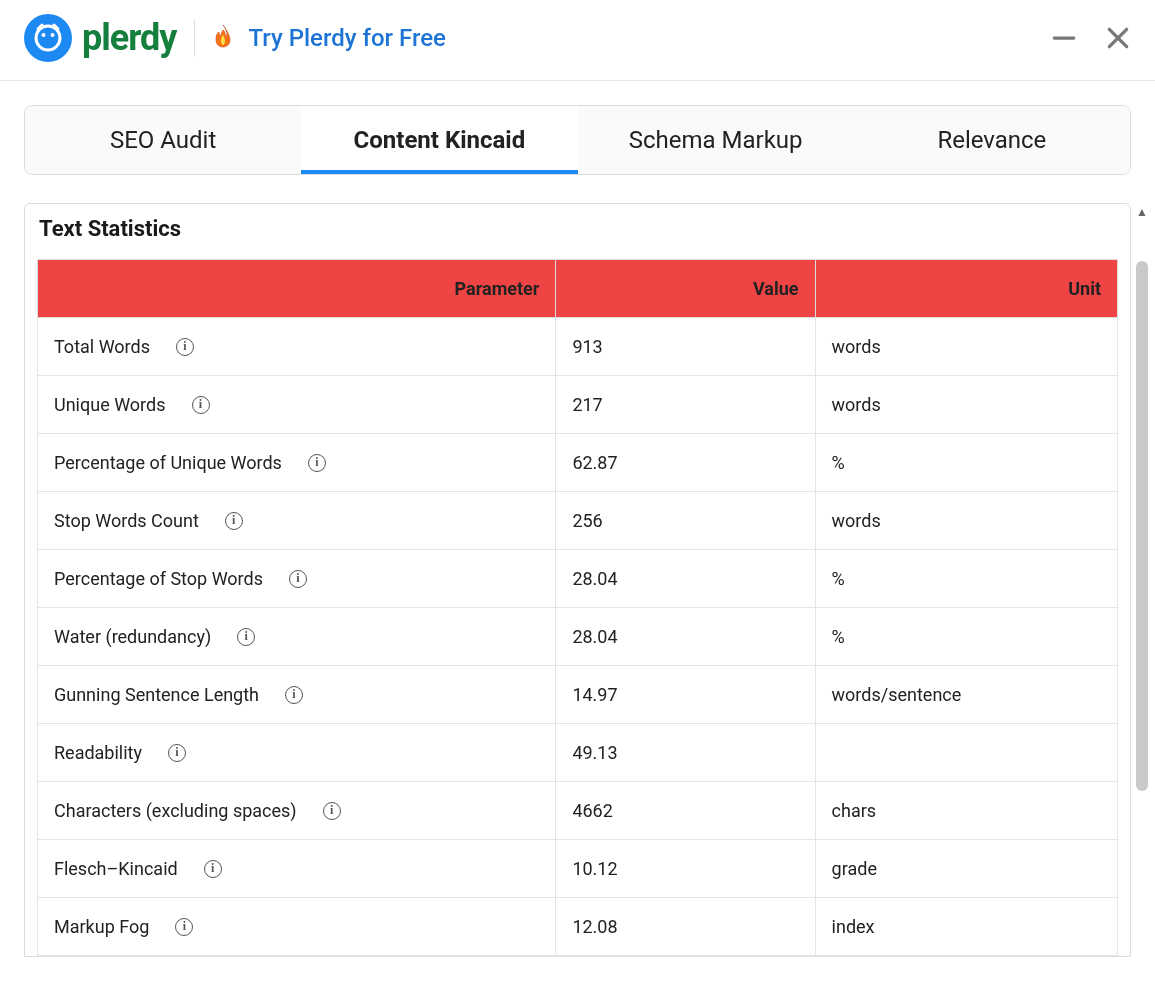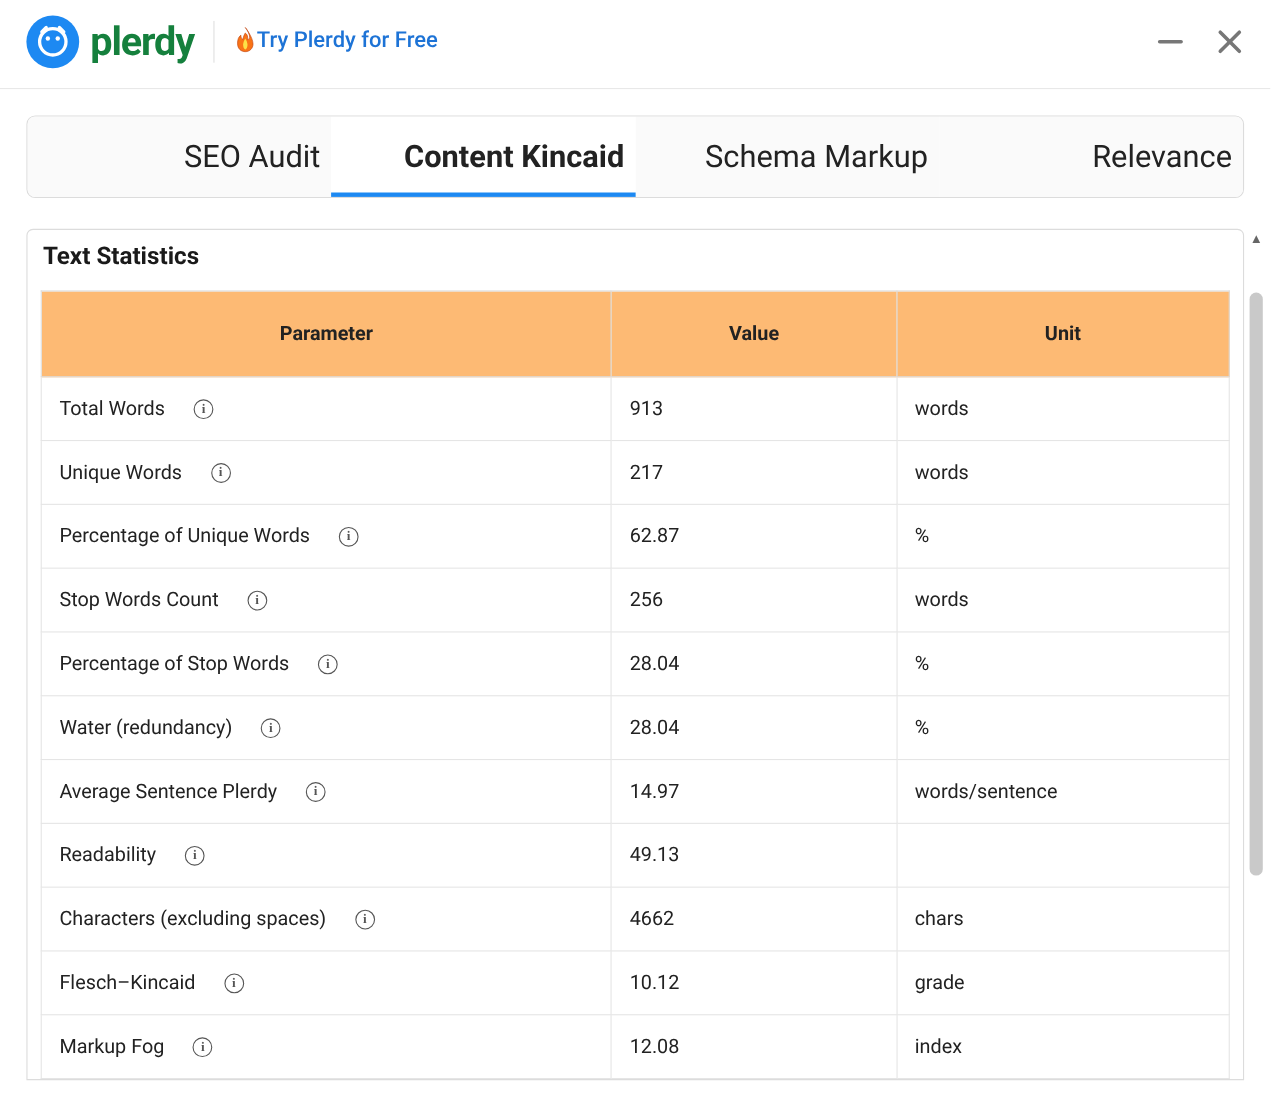--- a/index.html
+++ b/index.html
@@ -38,23 +38,23 @@
   .logo-text {
     font-size: 36px;
     font-weight: 700;
     letter-spacing: -1px;
     color: #15803d;
   }
   .vdiv {
     width: 1px; height: 38px; background: #e0e0e0;
   }
   .try-link {
-    display: flex; gap: 0;
+    display: flex; align-items: center; gap: 15px;
     color: #1d73d6;
-    font-size: 20px;
+    font-size: 24px;
     font-weight: 500;
     cursor: pointer;
   }
   .flame-icon {
     font-size: 20px;
   }
   .header-right {
     display: flex; align-items: center; gap: 28px;
   }
   .min-btn, .close-btn {
@@ -68,23 +68,23 @@
     padding: 24px 24px 0 24px;
   }
   .tabs {
     display: flex;
     border: 1px solid #dcdcdc;
     border-radius: 8px;
     overflow: hidden;
   }
   .tab {
     flex: 1;
-    text-align: right;
+    text-align: center;
     padding: 20px 10px;
-    font-size: 28px;
+    font-size: 24px;
     color: #222;
     cursor: pointer;
     background: #fafafa;
   }
   .tab.active {
     background: #fff;
     font-weight: 700;
     border-bottom: 4px solid #1d89f2;
     padding-bottom: 16px;
   }
@@ -106,24 +106,24 @@
   .table-wrap {
     padding: 0 12px;
   }
   table {
     width: 100%;
     border-collapse: collapse;
     border: 1px solid #dcdcdc;
     font-size: 18px;
   }
   th {
-    text-align: center;
-    background: #fdba74;
+    text-align: right;
+    background: #ef4444;
     font-weight: 700;
-    padding: 28px 16px;
+    padding: 18px 16px;
     border: 1px solid #dcdcdc;
     color: #222;
   }
   td {
     padding: 18px 16px;
     border: 1px solid #e5e5e5;
     color: #222;
     vertical-align: middle;
   }
   .param-cell {
@@ -285,21 +285,21 @@
                   <span>Water (redundancy)</span>
                   <span class="info-icon">i</span>
                 </div>
               </td>
               <td>28.04</td>
               <td>%</td>
             </tr>
             <tr>
               <td>
                 <div class="param-cell">
-                  <span>Average Sentence Plerdy</span>
+                  <span>Gunning Sentence Length</span>
                   <span class="info-icon">i</span>
                 </div>
               </td>
               <td>14.97</td>
               <td>words/sentence</td>
             </tr>
             <tr>
               <td>
                 <div class="param-cell">
                   <span>Readability</span>

